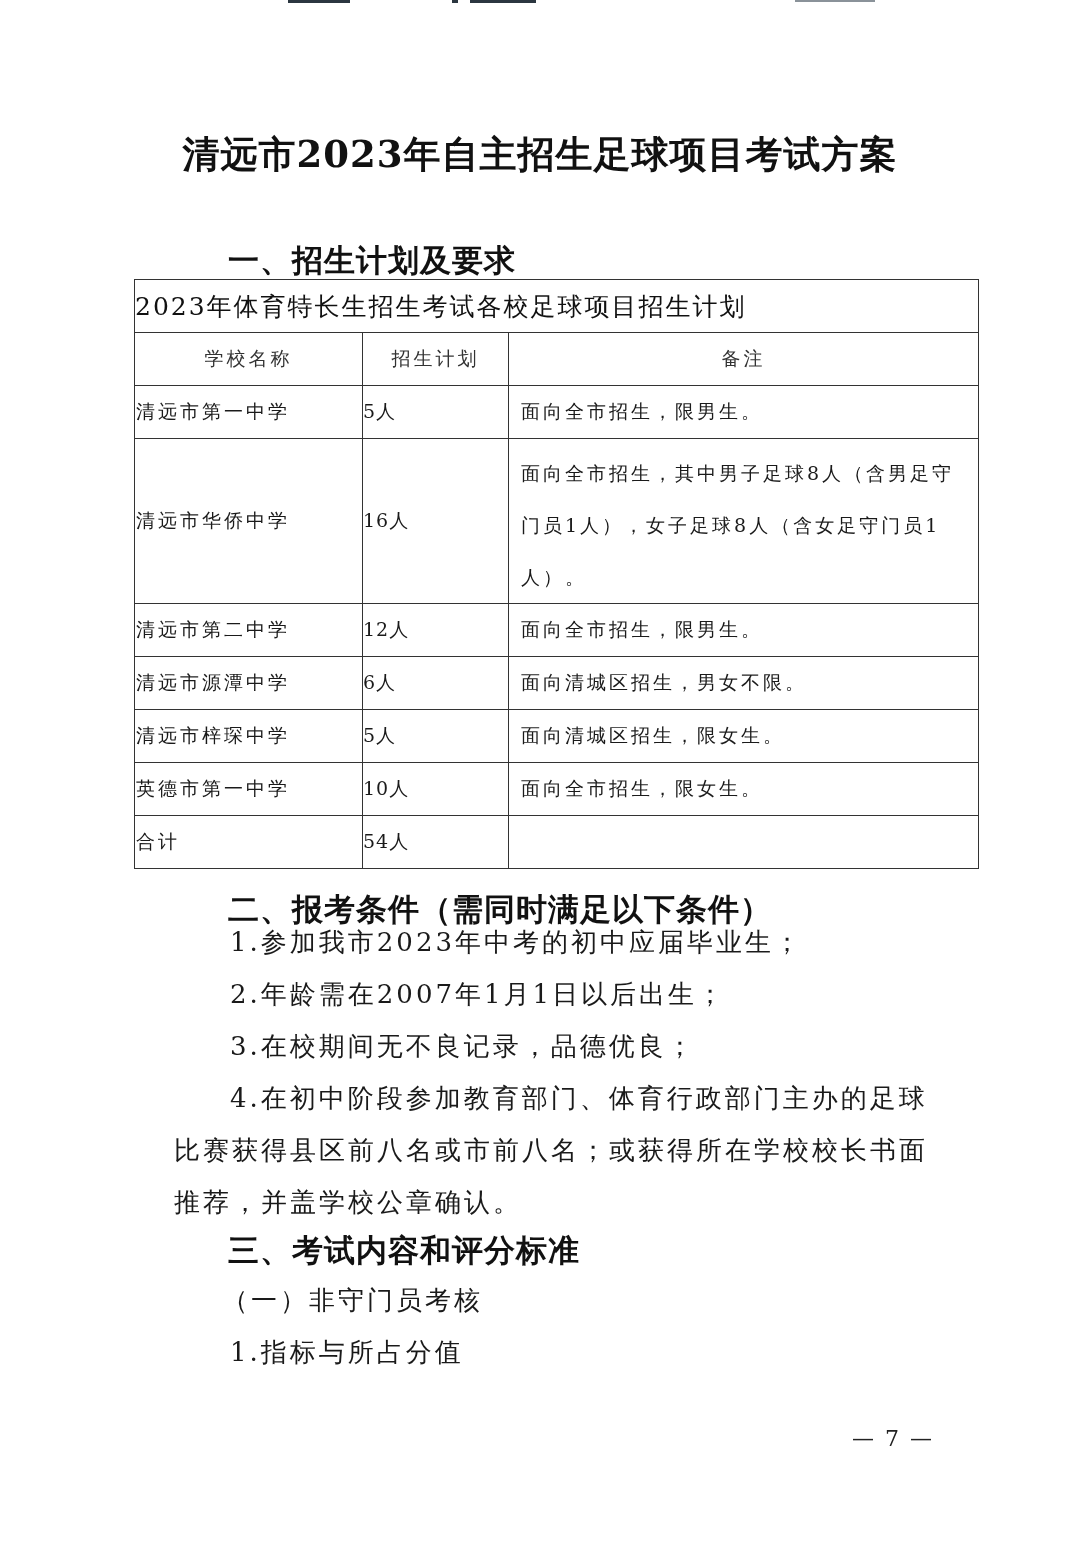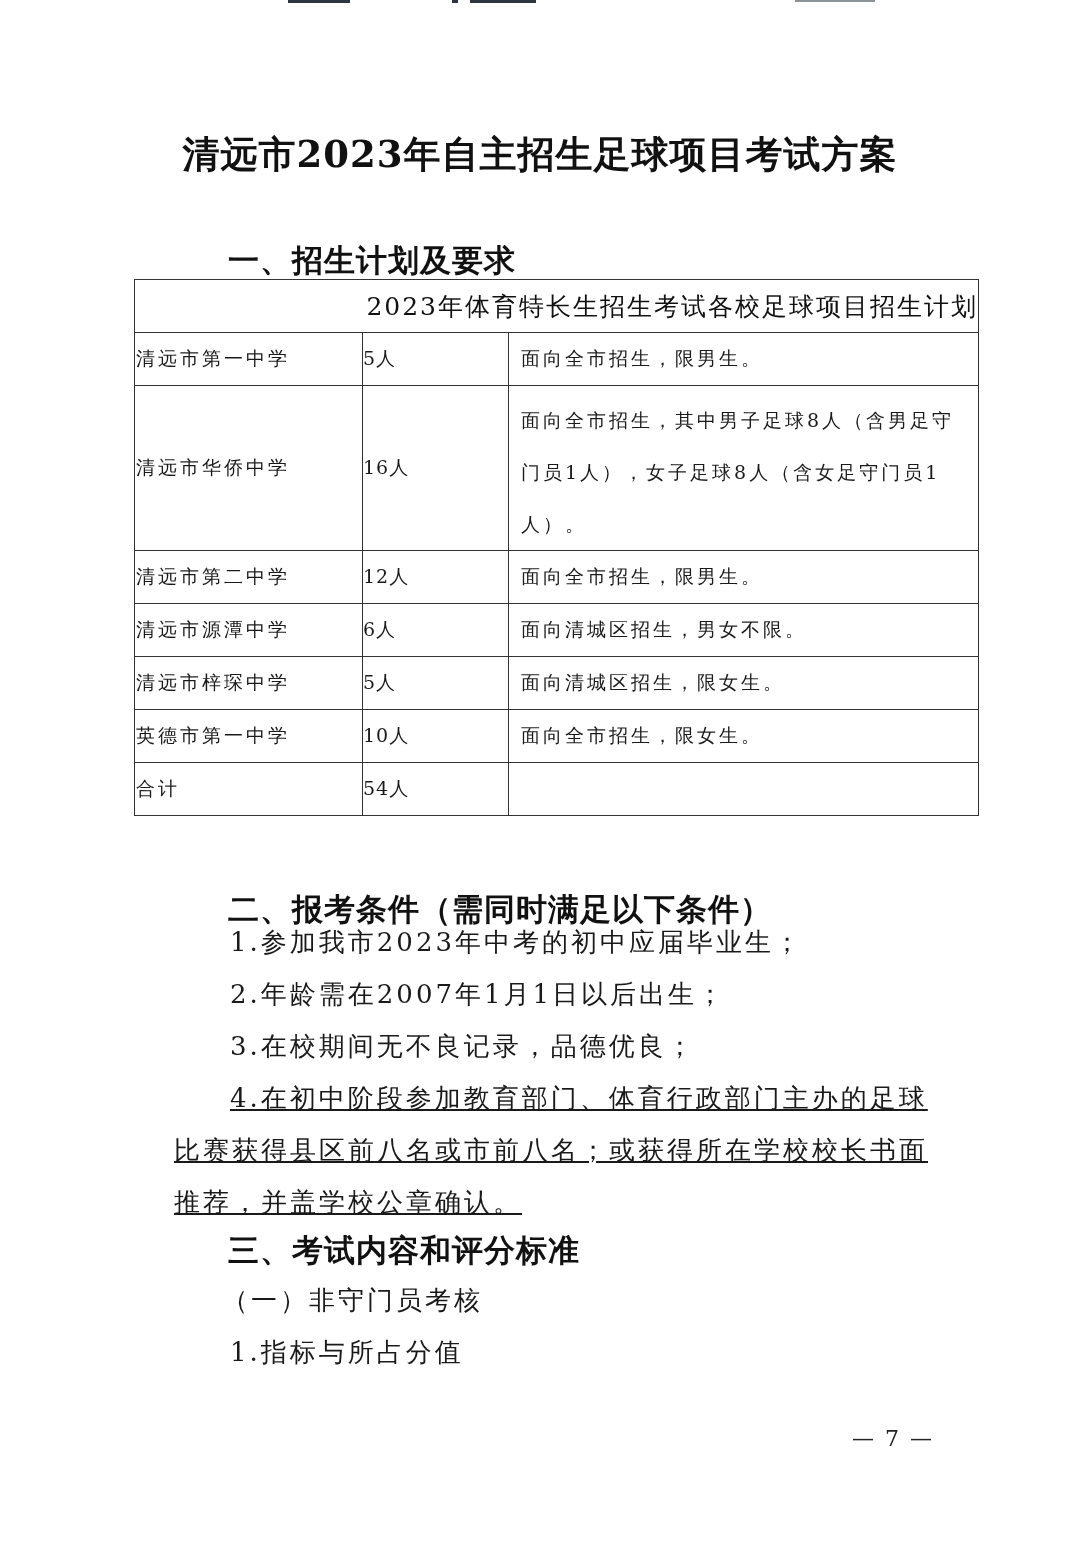--- a/index.html
+++ b/index.html
@@ -67,25 +67,24 @@
       color: #1a1a1a;
     }
     .plan-table td, .plan-table th {
       border: 1.5px solid #333;
       padding: 0;
       font-weight: normal;
       vertical-align: middle;
     }
     .plan-table .caption-cell {
       height: 52px;
-      text-align: right;
+      text-align: left;
       font-size: 25px;
       letter-spacing: 2px;
       color: #111;
-      padding-left: 36px;
     }
     .plan-table .head-cell {
       height: 52px;
       text-align: center;
       letter-spacing: 3px;
       color: #333;
     }
     .plan-table .school {
       width: 226px;
       padding-left: 1px;
@@ -127,20 +126,25 @@
 <h1 class="doc-title" style="margin:0;">清远市2023年自主招生足球项目考试方案</h1>
 
 <div class="heading" style="left:228px;top:240px;">一、招生计划及要求</div>
 
 <table class="plan-table">
   <tbody>
       <tr>
     <td class="caption-cell" colspan="3">2023年体育特长生招生考试各校足球项目招生计划</td>
   </tr>
   <tr>
+    <th class="head-cell">学校名称</th>
+    <th class="head-cell">招生计划</th>
+    <th class="head-cell">备注</th>
+  </tr>
+  <tr>
     <td class="school">清远市第一中学</td>
     <td class="quota">5人</td>
     <td class="note">面向全市招生，限男生。</td>
   </tr>
   <tr>
     <td class="school" style="height:152px;">清远市华侨中学</td>
     <td class="quota">16人</td>
     <td class="note multi">面向全市招生，其中男子足球8人（含男足守门员1人），女子足球8人（含女足守门员1人）。</td>
   </tr>
   <tr>
@@ -168,19 +172,19 @@
     <td class="quota">54人</td>
     <td class="note"></td>
   </tr>
 </tbody>
   </table>
 
 <div class="heading" style="left:228px;top:870px;margin-top:19px;">二、报考条件（需同时满足以下条件）</div>
 <div class="para" style="left:230px;top:922px;">1.参加我市2023年中考的初中应届毕业生；</div>
 <div class="para" style="left:230px;top:974px;">2.年龄需在2007年1月1日以后出生；</div>
 <div class="para" style="left:230px;top:1026px;">3.在校期间无不良记录，品德优良；</div>
-<div class="para wrap" style="left:174px;top:1072px;text-indent:56px;text-decoration:underline;">4.在初中阶段参加教育部门、体育行政部门主办的足球比赛获得县区前八名或市前八名；或获得所在学校校长书面推荐，并盖学校公章确认。</div>
+<div class="para wrap" style="left:174px;top:1072px;text-indent:56px;">4.在初中阶段参加教育部门、体育行政部门主办的足球比赛获得县区前八名或市前八名；或获得所在学校校长书面推荐，并盖学校公章确认。</div>
 
 <div class="heading" style="left:228px;top:1230px;">三、考试内容和评分标准</div>
 <div class="para" style="left:222px;top:1280px;">（一）非守门员考核</div>
 <div class="para" style="left:230px;top:1332px;">1.指标与所占分值</div>
 
 <div class="page-number">— 7 —</div>
 
 </body></html>

